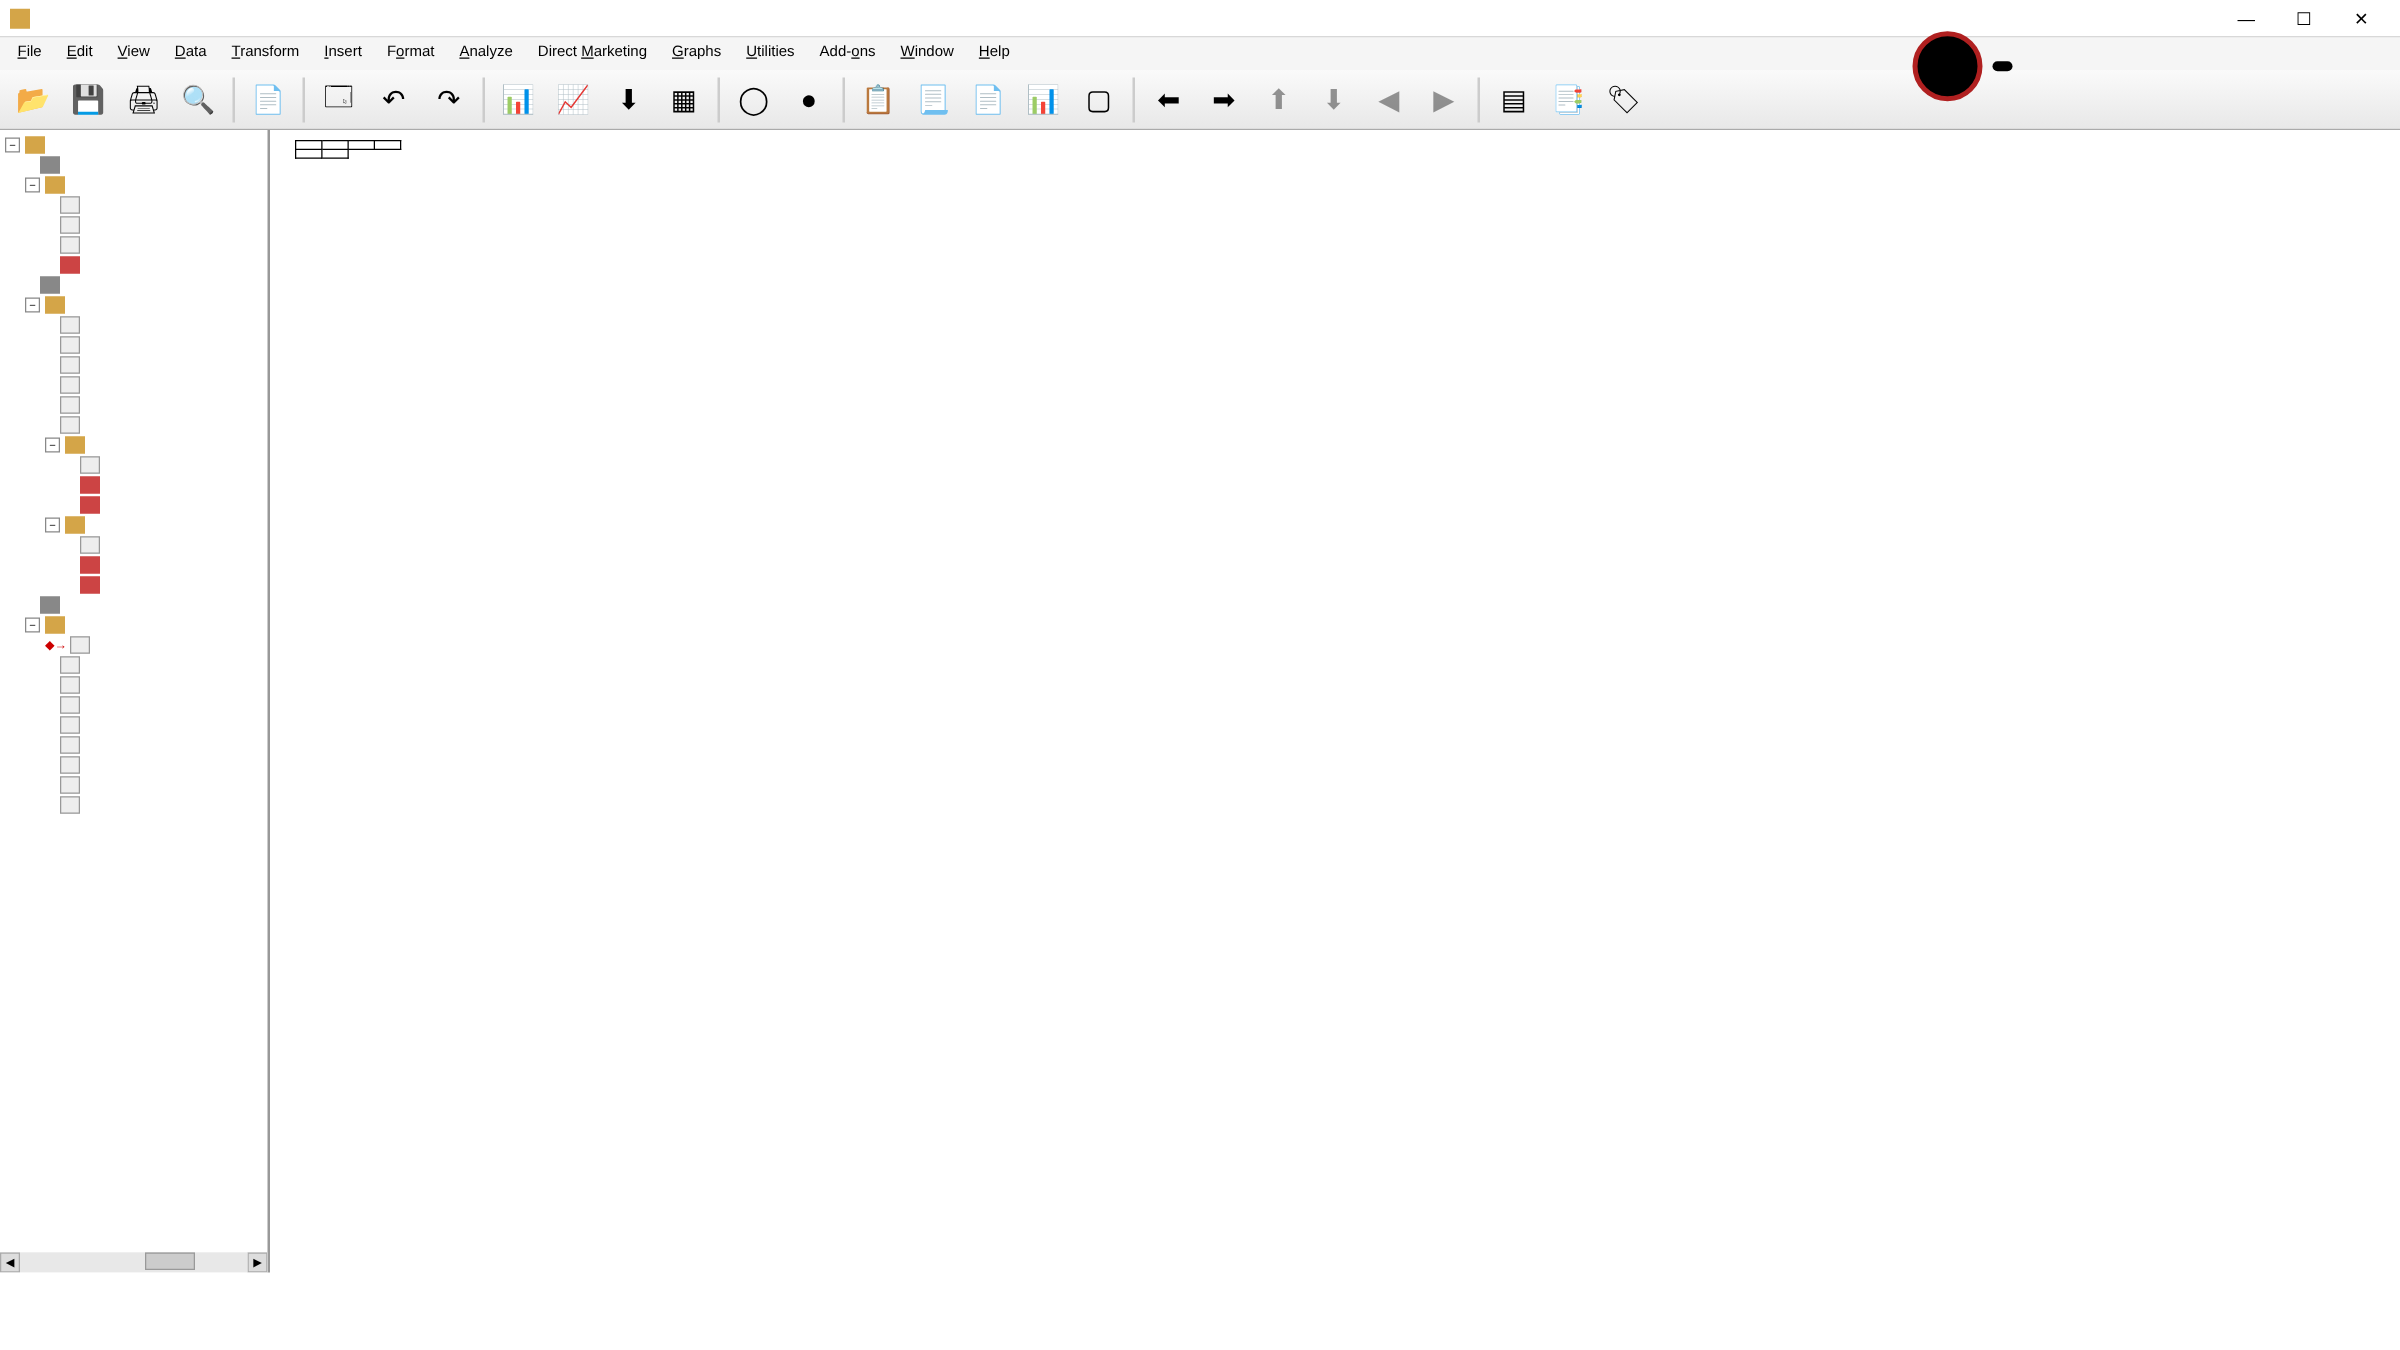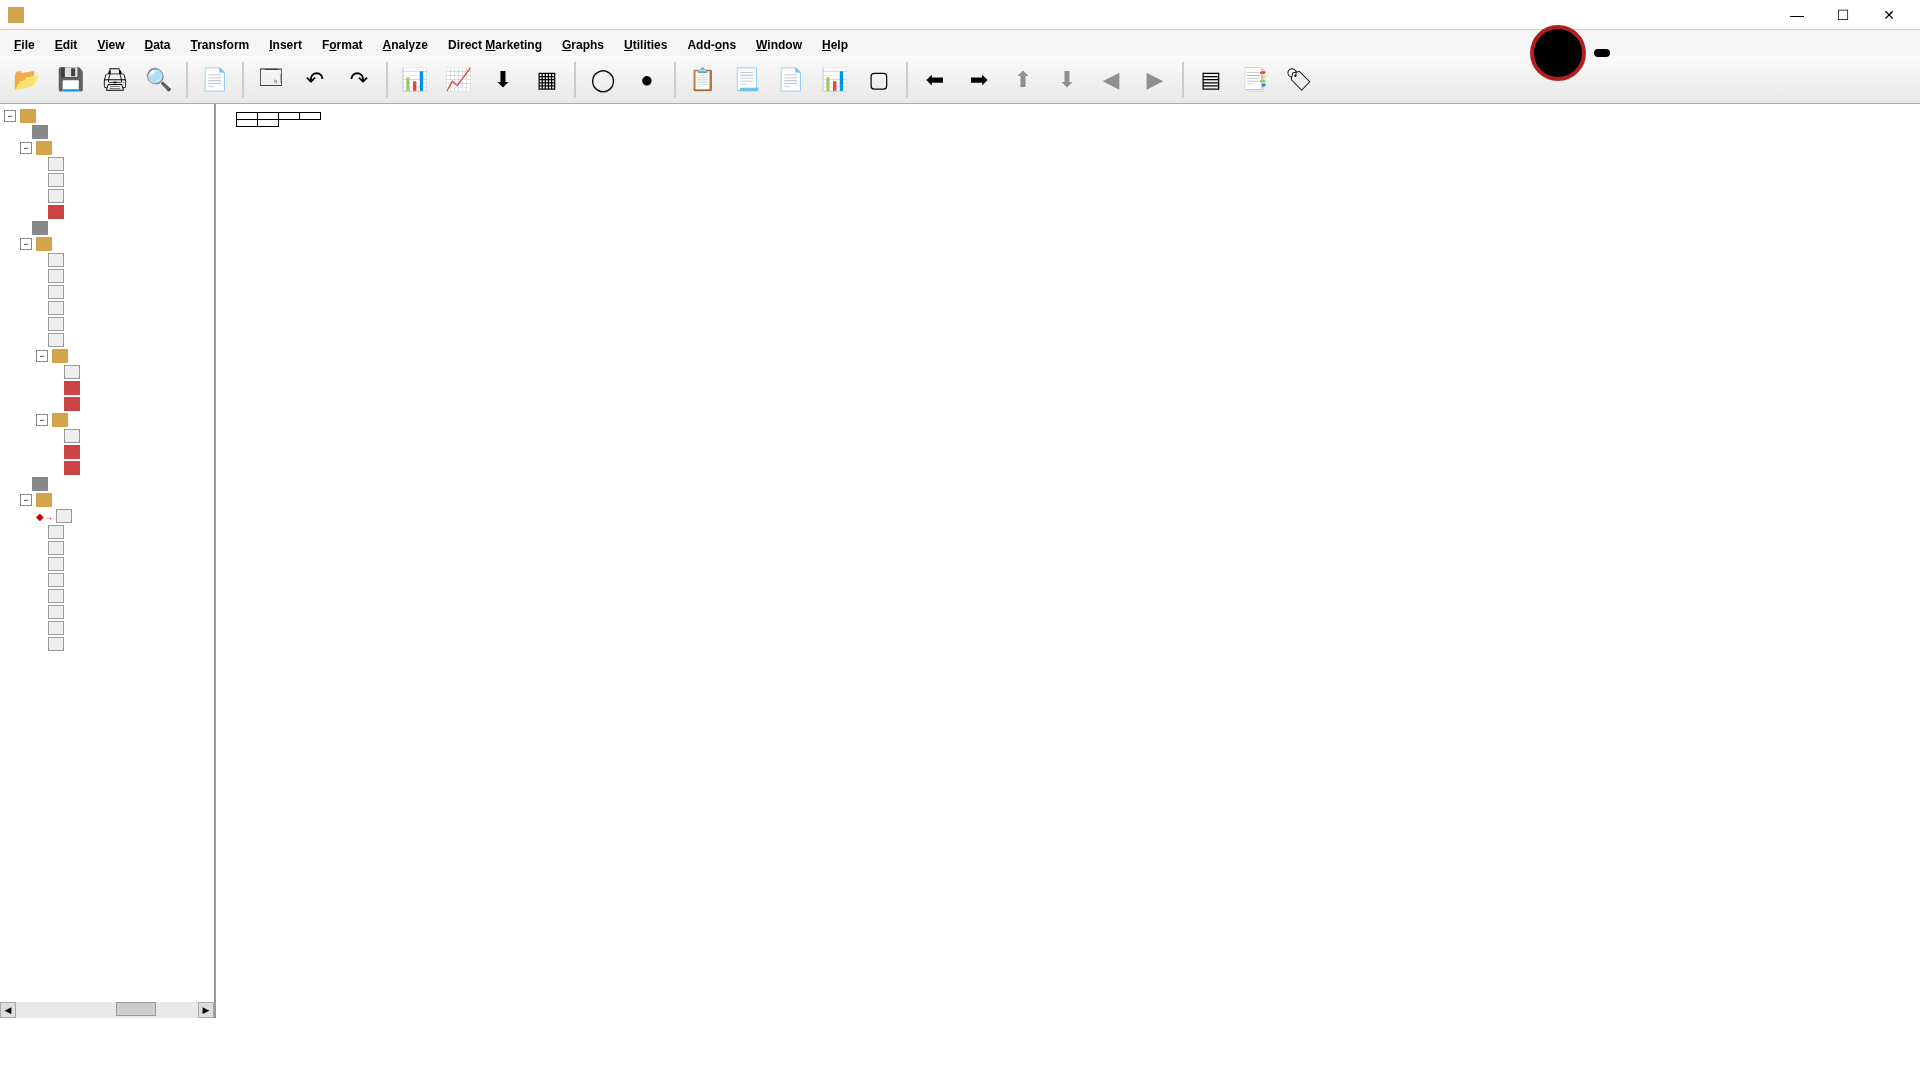--- a/index.html
+++ b/index.html
@@ -3,21 +3,21 @@
 <meta charset="utf-8">
 <style>
 * { box-sizing: border-box; margin: 0; padding: 0; }
 body { font-family: Tahoma, Arial, sans-serif; font-size: 12px; background: #fff; overflow: hidden; width: 1920px; height: 1080px; }
 
 .titlebar { height: 30px; background: #fff; border-bottom: 1px solid #ccc; display: flex; align-items: center; padding: 0 8px; }
 .titlebar .icon { width: 16px; height: 16px; background: #d4a548; margin-right: 6px; }
 .titlebar .title { flex: 1; font-size: 13px; }
 .titlebar .btn { width: 46px; height: 28px; display: flex; align-items: center; justify-content: center; font-size: 14px; cursor: pointer; }
 
-.menubar { height: 26px; background: #f5f5f5; display: flex; align-items: flex-end; padding: 0 4px; position: relative; font-weight: bold; }
+.menubar { height: 26px; background: #f5f5f5; display: flex; align-items: flex-start; padding: 0 4px; position: relative; }
 .menubar .item { padding: 4px 10px; cursor: pointer; }
 .menubar .item u { text-decoration: underline; }
 
 .cpu-widget { position: absolute; right: 310px; top: -5px; display: flex; align-items: center; gap: 8px; }
 .cpu-circle { width: 56px; height: 56px; border-radius: 50%; border: 4px solid #b02020; background: #000; color: #fff; display: flex; align-items: center; justify-content: center; font-size: 16px; font-weight: bold; }
 .cpu-temp { background: #000; color: #2a9; padding: 4px 8px; border-radius: 6px; font-size: 12px; text-align: center; }
 
 .toolbar { height: 48px; background: linear-gradient(#fafafa,#e8e8e8); border-bottom: 1px solid #aaa; display: flex; align-items: center; padding: 0 6px; gap: 2px; }
 .toolbar .tbtn { width: 42px; height: 40px; display: flex; align-items: center; justify-content: center; border: 1px solid transparent; border-radius: 3px; cursor: pointer; font-size: 22px; }
 .toolbar .sep { width: 2px; height: 36px; background: #ccc; margin: 0 4px; }

